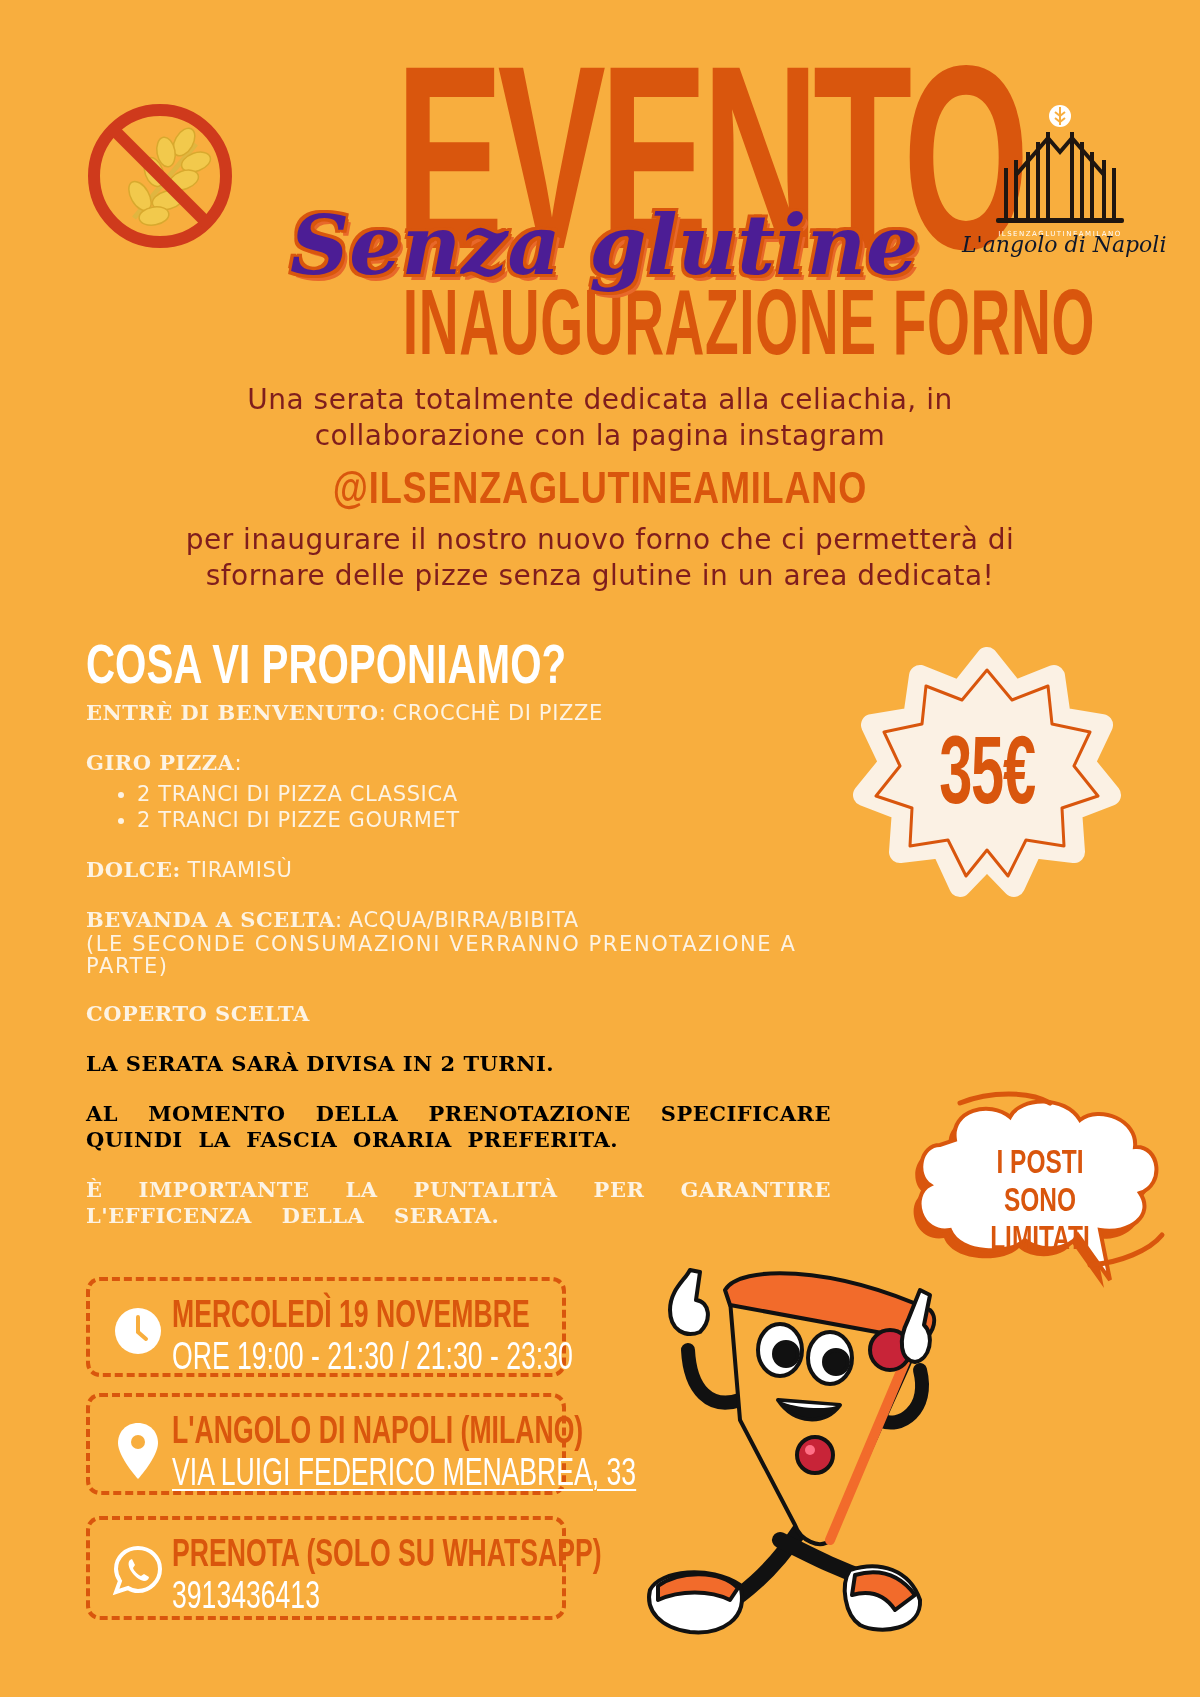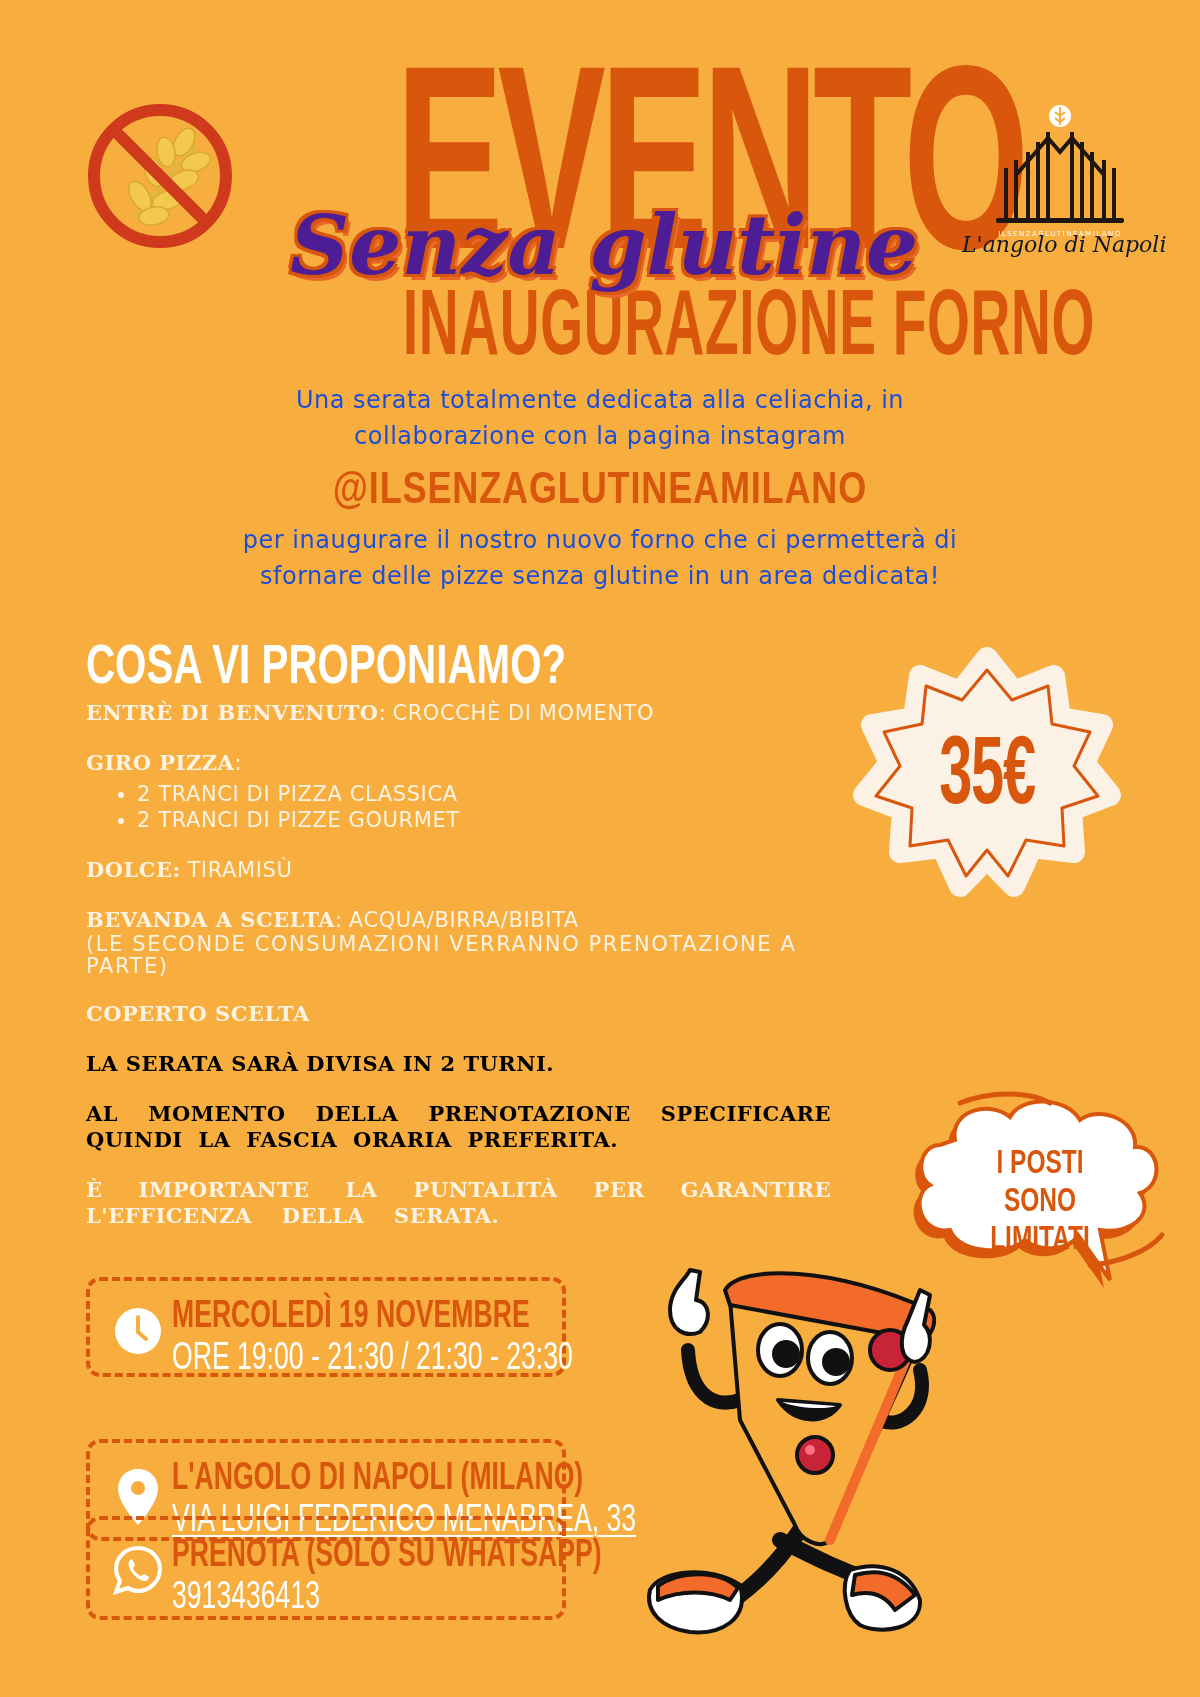--- a/index.html
+++ b/index.html
@@ -48,22 +48,22 @@
   .nogluten { left: 84px; top: 100px; width: 152px; height: 152px; }
   .logo { left: 960px; top: 100px; width: 200px; height: 180px; }
   .logo-script {
     left: 962px; top: 232px; width: 200px;
     font-family: "DejaVu Serif", serif; font-style: italic;
     font-size: 22px; color: #0f172a; text-align: center; white-space: nowrap;
   }
 
   
   .intro {
-    left: 100px; width: 1000px; text-align: center; color: #1d4ed8;
-    font-family: "DejaVu Sans", sans-serif; font-size: 24px; line-height: 34px;
+    left: 100px; width: 1000px; text-align: center; color: #7f1d1d;
+    font-family: "DejaVu Sans", sans-serif; font-size: 28px; line-height: 34px;
     letter-spacing: 0.5px;
   }
   .handle {
     left: 100px; top: 463px; width: 1000px; text-align: center;
     color: #d9560d; font-weight: bold; font-size: 44px; line-height: 50px;
     transform: scaleX(0.82); transform-origin: center top;
     letter-spacing: 1px;
   }
 
   
@@ -160,21 +160,21 @@
 
 <div class="abs intro" style="top:383px">Una serata totalmente dedicata alla celiachia, in</div>
 <div class="abs intro" style="top:419px">collaborazione con la pagina instagram</div>
 <div class="abs handle">@ILSENZAGLUTINEAMILANO</div>
 <div class="abs intro" style="top:523px">per inaugurare il nostro nuovo forno che ci permetterà di</div>
 <div class="abs intro" style="top:559px">sfornare delle pizze senza glutine in un area dedicata!</div>
 
 <div class="abs menu-title">COSA VI PROPONIAMO?</div>
 <div class="abs menu">
   <div class="blk">
-    <b>ENTRÈ DI BENVENUTO</b>: <span class="v">CROCCHÈ DI MOMENTO</span>
+    <b>ENTRÈ DI BENVENUTO</b>: <span class="v">CROCCHÈ DI PIZZE</span>
   </div>
   <div class="blk">
     <b>GIRO PIZZA</b>:
     <ul>
       <li class="v">2 TRANCI DI PIZZA CLASSICA</li>
       <li class="v">2 TRANCI DI PIZZE GOURMET</li>
     </ul>
   </div>
   <div class="blk">
     <b>DOLCE:</b> <span class="v">TIRAMISÙ</span>
@@ -197,21 +197,21 @@
 
 <div class="abs infobox" style="top:1277px;height:100px">
   <svg class="ib-icon" style="top:24px" viewBox="0 0 52 52">
     <circle cx="26" cy="26" r="23" fill="#fff"></circle>
     <polyline points="26,12 26,27 34,34" fill="none" stroke="#f8ae3e" stroke-width="4" stroke-linecap="round"></polyline>
   </svg>
   <div class="ib-line1">MERCOLEDÌ 19 NOVEMBRE</div>
   <div class="ib-line2">ORE 19:00 - 21:30 / 21:30 - 23:30</div>
 </div>
 
-<div class="abs infobox" style="top:1439px;height:102px">
+<div class="abs infobox" style="top:1393px;height:102px">
   <svg class="ib-icon" style="top:24px;left:26px;width:44px;height:60px" viewBox="0 0 44 60">
     <path d="M22 2 C10 2 2 11 2 22 C2 36 22 58 22 58 C22 58 42 36 42 22 C42 11 34 2 22 2 Z" fill="#fff"></path>
     <circle cx="22" cy="21" r="7" fill="#f8ae3e"></circle>
   </svg>
   <div class="ib-line1">L'ANGOLO DI NAPOLI (MILANO)</div>
   <div class="ib-line2 u">VIA LUIGI FEDERICO MENABREA, 33</div>
 </div>
 
 <div class="abs infobox" style="top:1516px;height:104px">
   <svg class="ib-icon" style="top:24px" viewBox="0 0 52 52">

